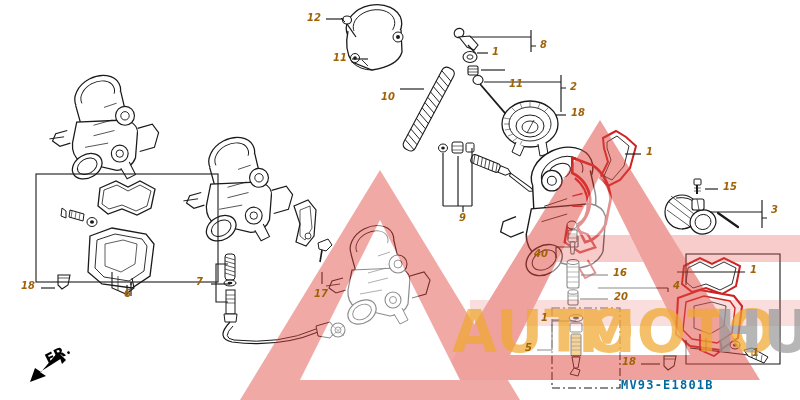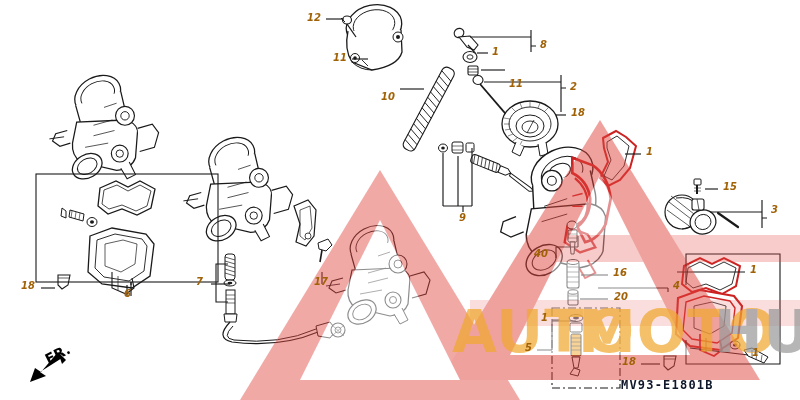--- a/index.html
+++ b/index.html
@@ -22,21 +22,21 @@
     white-space:nowrap;
     font-style:italic;
   }
   #partno{
     position:absolute;
     left:621px;top:378px;
     font-family:"DejaVu Sans Mono", monospace;
     font-size:12px;
     font-weight:bold;
     letter-spacing:1.2px;
-    color:#0f172a;
+    color:#0369a1;
     white-space:nowrap;
   }
   #fr-text{
     position:absolute;
     left:46px;top:352px;
     font-family:"DejaVu Sans", sans-serif;
     font-weight:bold;
     font-size:14px;
     color:#000000;
     transform:rotate(-27deg);
@@ -422,19 +422,19 @@
     <span class="lbl" style="left:614px;top:292px;">20</span>
     <span class="lbl" style="left:673px;top:281px;">4</span>
     <span class="lbl" style="left:750px;top:265px;">1</span>
     <span class="lbl" style="left:752px;top:348px;">1</span>
     <span class="lbl" style="left:541px;top:313px;">1</span>
     <span class="lbl" style="left:525px;top:343px;">5</span>
     <span class="lbl" style="left:622px;top:357px;">18</span>
     <span class="lbl" style="left:124px;top:289px;">6</span>
     <span class="lbl" style="left:21px;top:281px;">18</span>
     <span class="lbl" style="left:196px;top:277px;">7</span>
-    <span class="lbl" style="left:314px;top:277px;">17</span>
+    <span class="lbl" style="left:314px;top:289px;">17</span>
 
     <div id="fr-text">FR.</div>
     <div id="partno">MV93-E1801B</div>
   </div>
 
 </div>
 
 </body></html>

